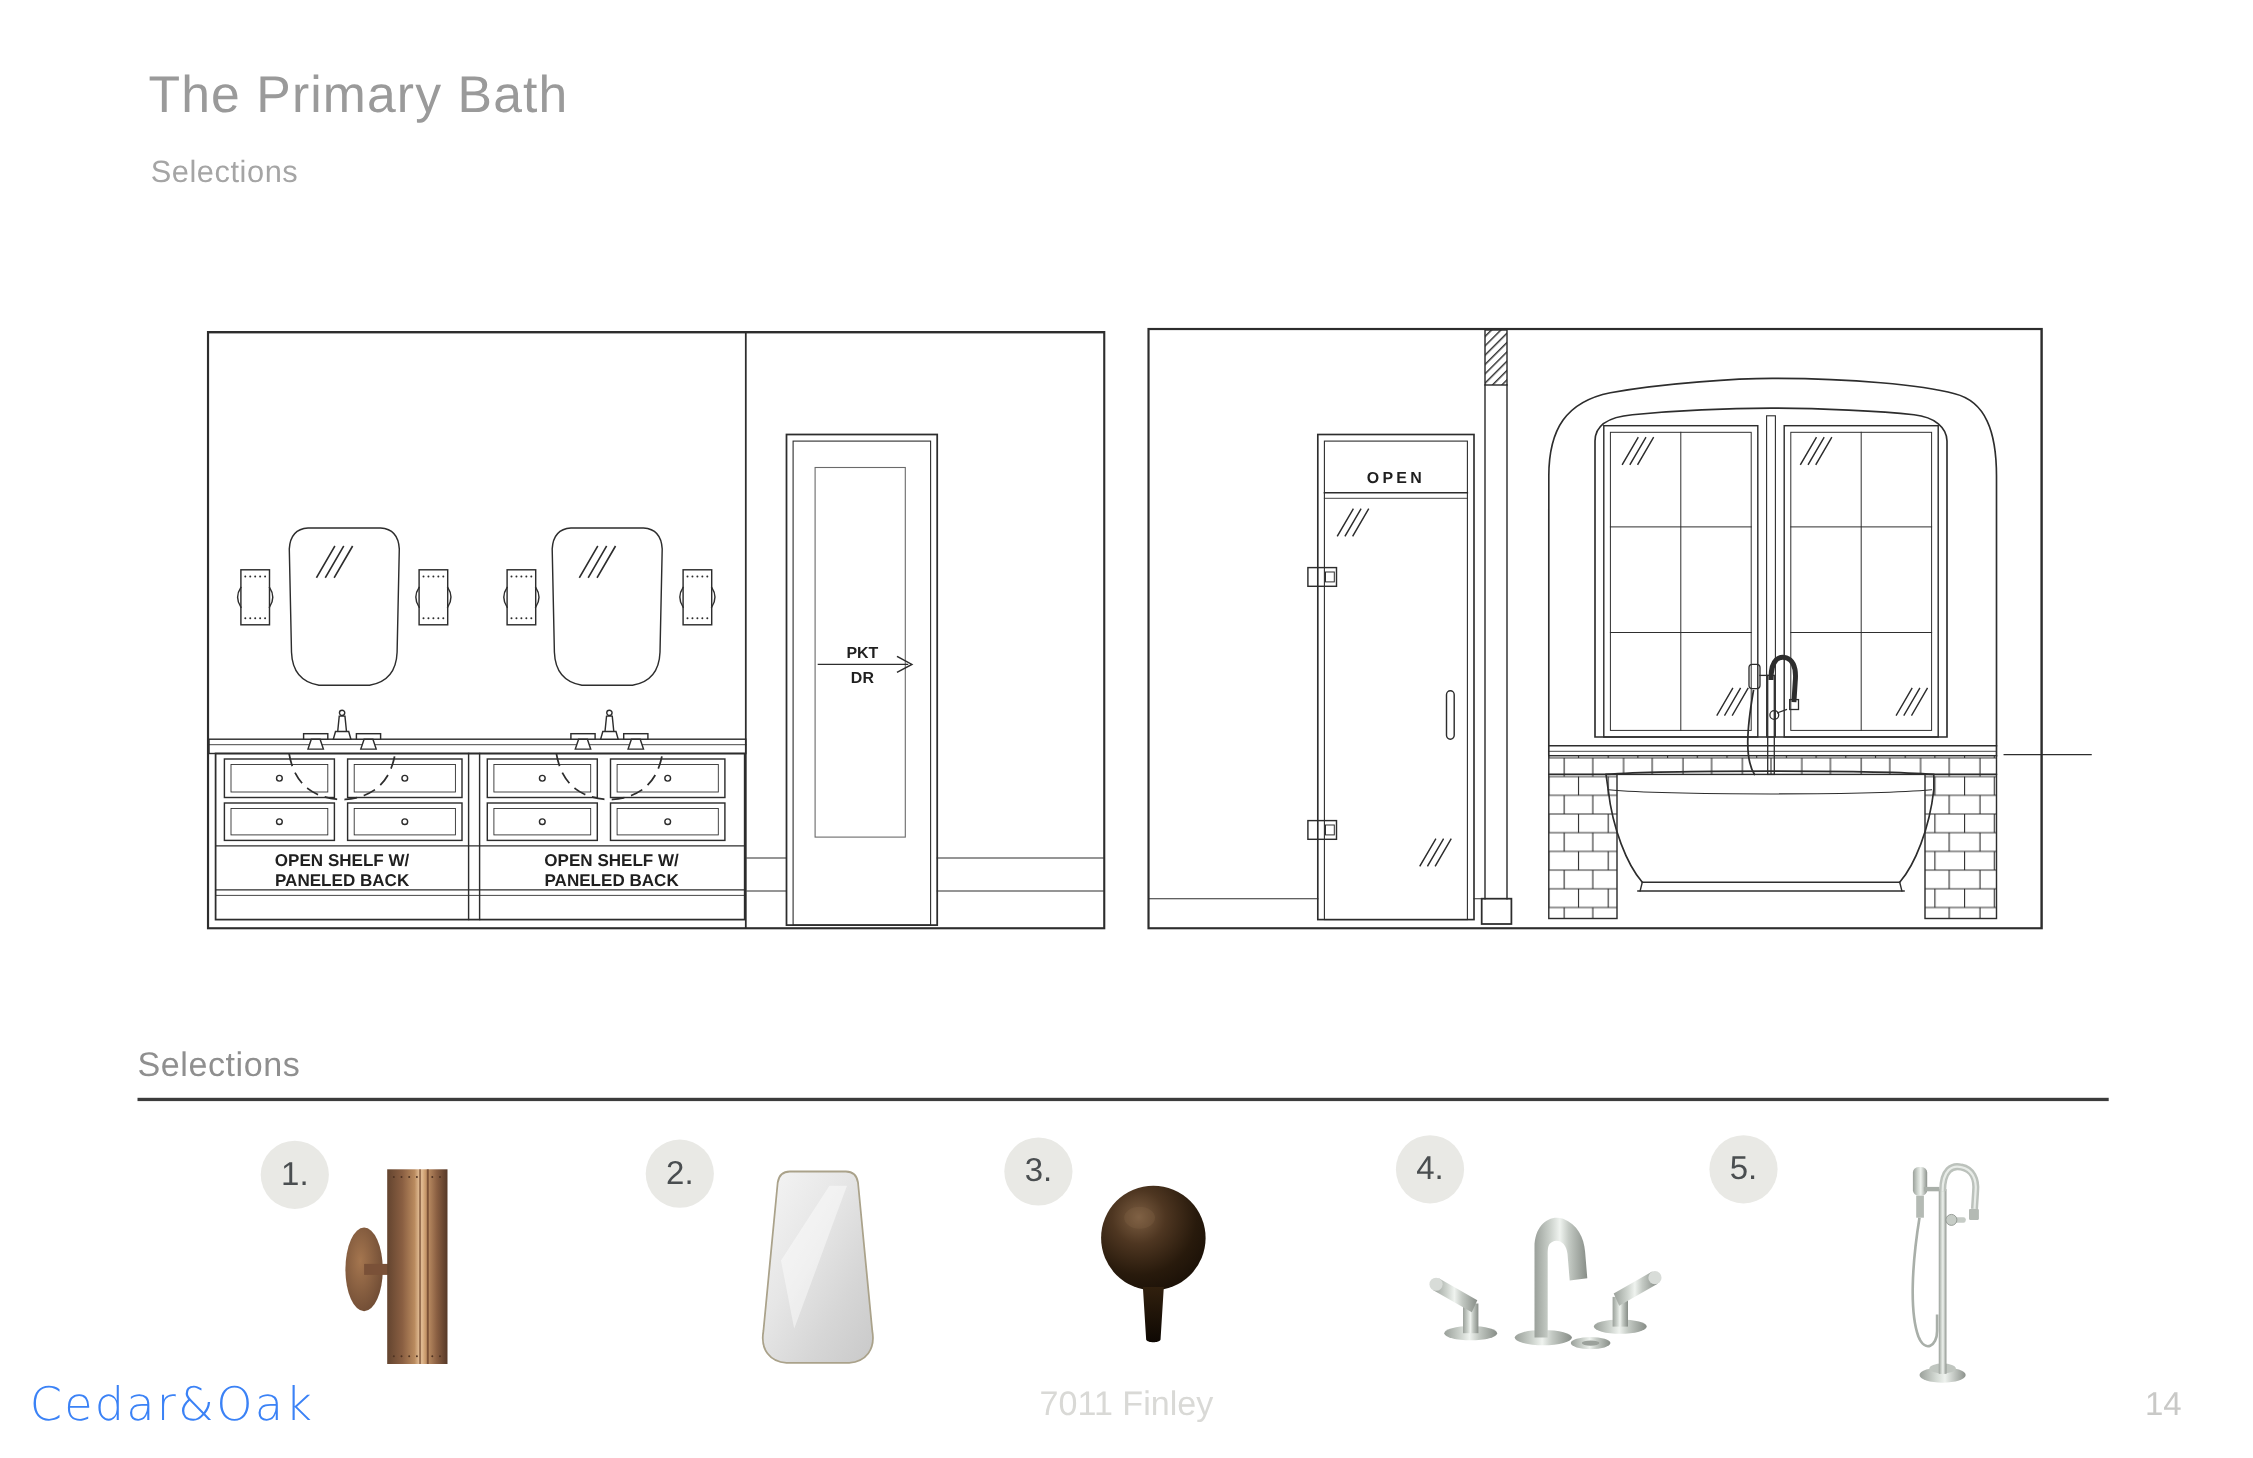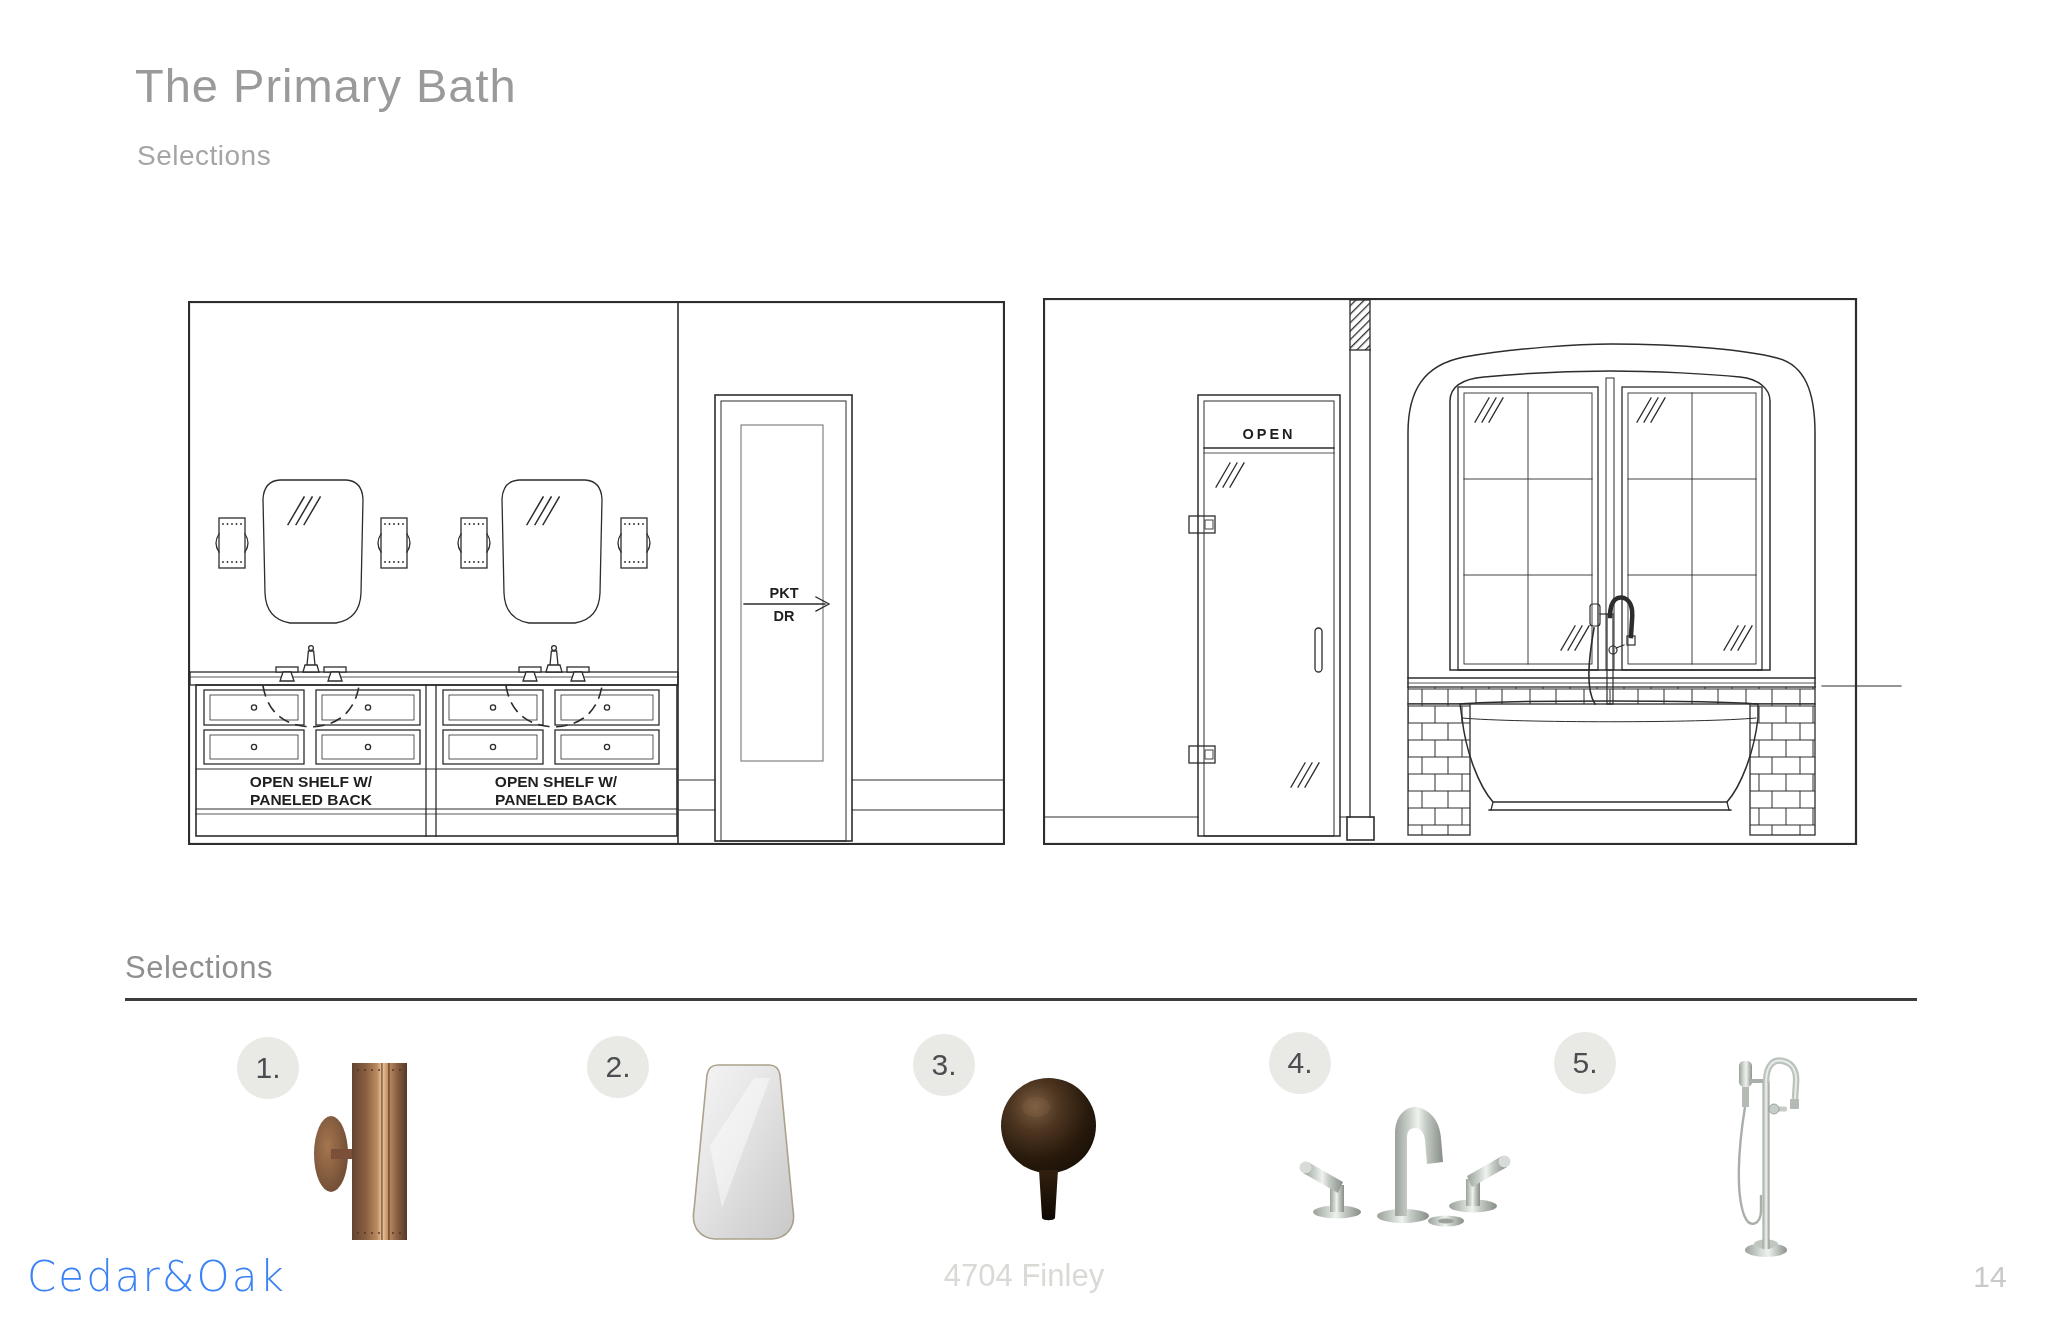--- a/index.html
+++ b/index.html
@@ -7,21 +7,21 @@
         font-family:"Liberation Sans",sans-serif;border-radius:16px;}
   .abs{position:absolute;}
   .title{font-size:47px;font-weight:300;color:#9a9a9a;letter-spacing:1px;}
   .subtitle{font-size:28px;font-weight:300;color:#a5a5a5;letter-spacing:0.5px;}
   .sel-heading{font-size:31px;font-weight:300;color:#8f8f8f;letter-spacing:0.5px;}
   .divider{background:#3c3c3c;height:3px;width:1792px;}
   .badge{width:62px;height:62px;border-radius:50%;background:#e9e9e5;color:#4a4e50;
          font-size:30px;font-weight:300;display:flex;align-items:center;justify-content:center;}
   .brand{font-size:42px;font-weight:200;color:#3b82f6;letter-spacing:2px;font-family:"DejaVu Sans",sans-serif;}
   .project{font-size:31px;font-weight:300;color:#d9d9d6;width:400px;text-align:center;}
-  .pagenum{font-size:30px;font-weight:300;color:#c9c9c7;width:80px;text-align:center;}
+  .pagenum{font-size:30px;font-weight:300;color:#c9c9c7;width:80px;text-align:left;}
   svg text.cad{font-family:"Liberation Sans",sans-serif;font-weight:bold;fill:#1f1f1f;}
   svg.elev{position:absolute;}
   svg.product{position:absolute;}
 </style>
 </head>
 <body>
 
 <div class="page">
 
   <div class="abs title" style="left:135px;top:58px;">The Primary Bath</div>
@@ -365,16 +365,16 @@
       <rect x="19" y="34" width="14" height="4" fill="#a9afa9"></rect>
       <path d="M15 62 C8 105 6 148 14 170 C20 185 31 179 31 165 L31 150" stroke="#a9afa9" stroke-width="2.4" fill="none"></path>
     </g>
     <g>
       <rect x="44" y="61.5" width="13" height="5" rx="2" fill="#c6ccc6"></rect>
       <circle cx="44" cy="64" r="5" fill="#c6ccc6" stroke="#8e948e" stroke-width="0.8"></circle>
     </g>
   </svg>
 
   <div class="abs brand" style="left:27px;top:1252px;">Cedar&amp;Oak</div>
-  <div class="abs project" style="left:824px;top:1258px;">4704 Finley</div>
+  <div class="abs project" style="left:824px;top:1258px;">7011 Finley</div>
   <div class="abs pagenum" style="left:1950px;top:1260px;">14</div>
 
 </div>
 
 </body></html>

